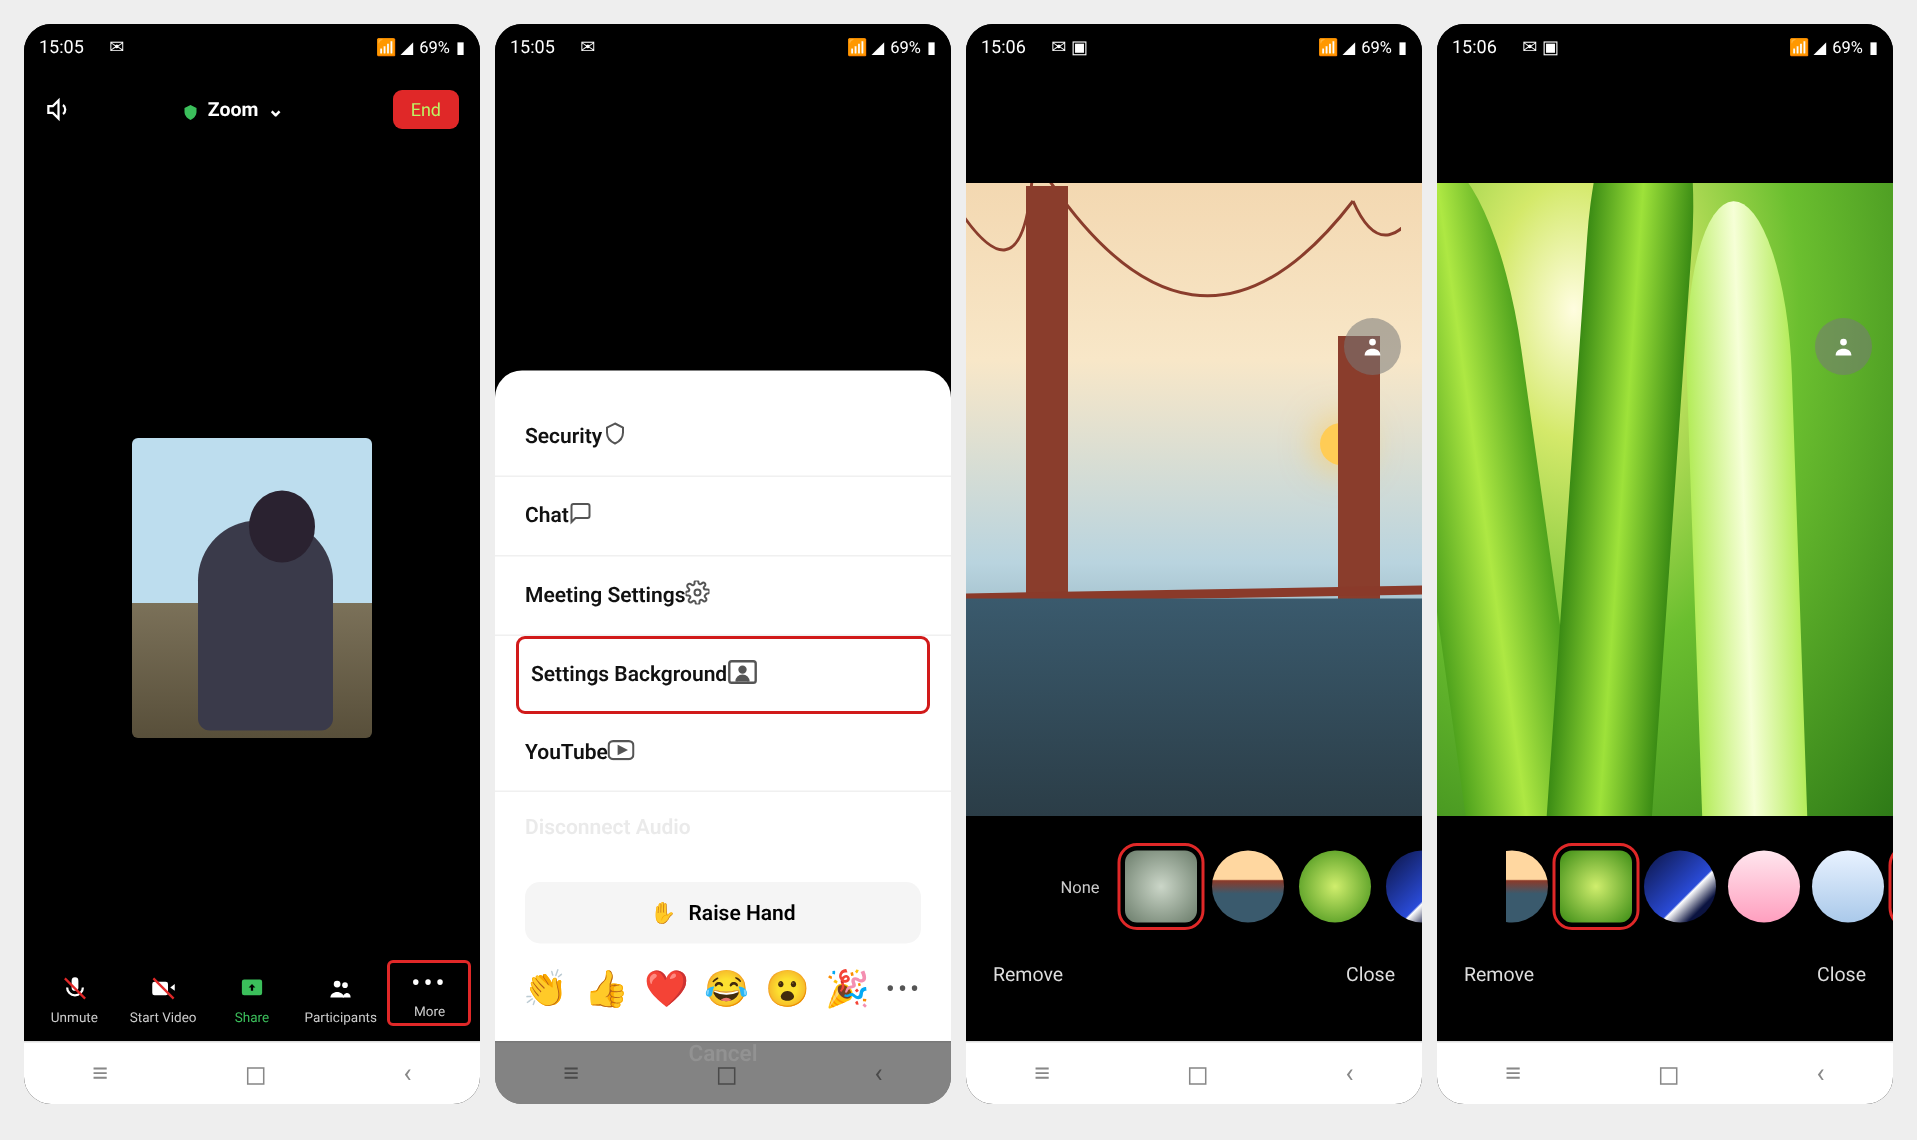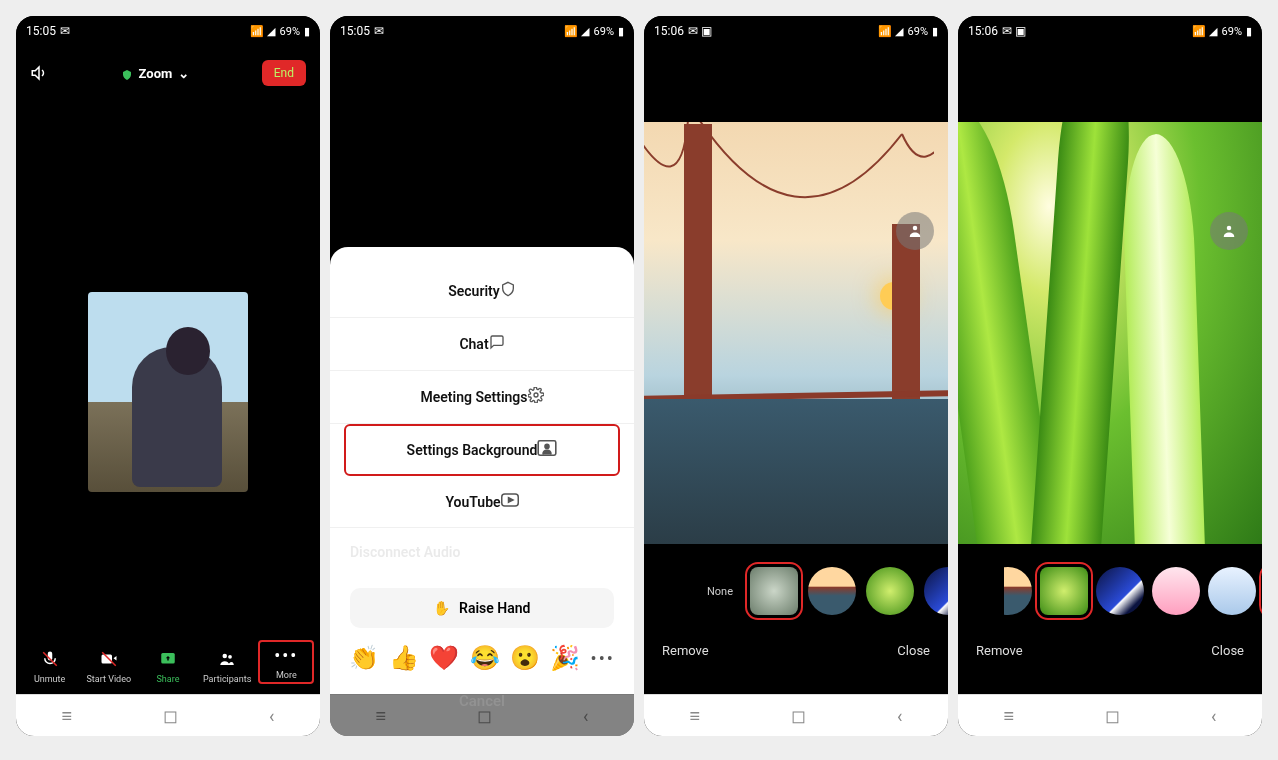--- a/index.html
+++ b/index.html
@@ -25,21 +25,21 @@
   .status-bar {
     height: 26px;
     padding: 4px 10px 0;
     display: flex;
     justify-content: space-between;
     align-items: center;
     font-size: 12px;
     color: #fff;
     background: #000;
   }
-  .status-left { display:flex; align-items:center; gap:4px; }
+  .status-left { display:flex; align-items:center; gap:17px; }
   .status-right { display:flex; align-items:center; gap:4px; font-size:11px; }
   .sig-icons { display:inline-flex; gap:2px; align-items:center; }
   .nav-bar {
     height: 42px;
     background:#fff;
     border-top:1px solid #ddd;
     display:flex;
     align-items:center;
     justify-content:space-around;
     color:#888;
@@ -78,21 +78,21 @@
   .ic { font-size:18px; color:#fff; display:flex; align-items:center; justify-content:center; height:22px;}
   .more-highlight { border:2px solid #e02828; border-radius:4px; padding:2px 4px; }
 
   
   .sheet {
     position:absolute; bottom:0; left:0; right:0; top:205px;
     background:#fff; border-radius:18px 18px 0 0; padding:18px 0 8px;
     display:flex; flex-direction:column;
   }
   .sheet-item {
-    display:flex; justify-content:center; align-items:center;
+    display:flex; justify-content:flex-start; align-items:center;
     padding:16px 20px; font-size:14px; font-weight:600; color:#111;
     border-bottom:1px solid #f0f0f0;
   }
   .sheet-item .ricon { color:#555; font-size:16px; }
   .vb-row { border:2px solid #d11a1a; border-radius:6px; margin:0 14px; padding:14px 8px; }
   .raise-hand {
     margin:12px 20px 8px; background:#f5f5f5; border-radius:10px;
     text-align:center; padding:12px; font-size:14px; font-weight:600;
     display:flex; justify-content:center; align-items:center; gap:8px;
   }

